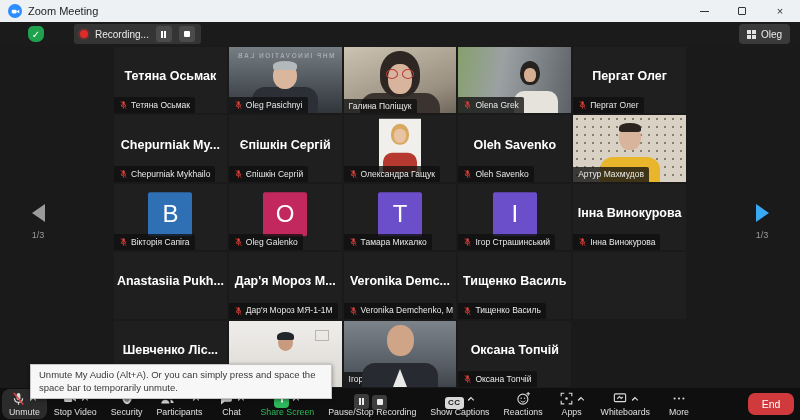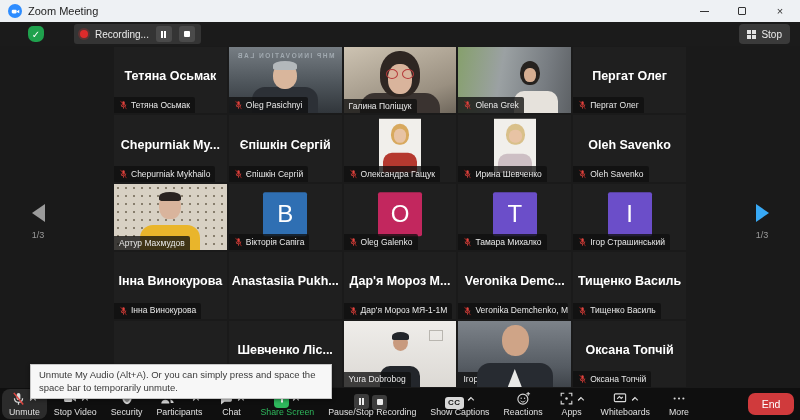--- a/index.html
+++ b/index.html
@@ -200,21 +200,21 @@
           <i class="sico"></i>
         </span>
     </div>
     <div class="view-btn">
       <span class="view-ico">
           <b></b>
           <b></b>
           <b></b>
           <b></b>
         </span>
-      <span>Stop</span>
+      <span>Oleg</span>
     </div>
   </div>
 
   <div class="stage">
     <div class="page-nav left">
       <div class="tri tri-left"></div>
       <div class="page-num">1/3</div>
     </div>
     <div class="grid" id="grid">
         <div class="tile">
@@ -322,36 +322,20 @@
               <svg width="9" height="10" viewBox="0 0 24 26">
                 <path fill="#e0443f" d="M12 15a3.2 3.2 0 0 0 3.2-3.2V6a3.2 3.2 0 0 0-6.4 0v5.8A3.2 3.2 0 0 0 12 15z"></path>
                 <path fill="#e0443f" d="M17.5 11.8a5.5 5.5 0 0 1-11 0h-2a7.5 7.5 0 0 0 6.5 7.4V23h2v-3.8a7.5 7.5 0 0 0 6.5-7.4z"></path>
                 <line x1="4" y1="2" x2="20" y2="24" stroke="#9e2420" stroke-width="2.4"></line>
               </svg>
             </span>
             <span>Олександра Гащук</span>
           </div>
         </div>
         <div class="tile">
-          <div class="photo s-shevchenko">
-            <i class="torso"></i>
-            <i class="head"></i>
-          </div>
-          <div class="plabel">
-            <span class="mic">
-              <svg width="9" height="10" viewBox="0 0 24 26">
-                <path fill="#e0443f" d="M12 15a3.2 3.2 0 0 0 3.2-3.2V6a3.2 3.2 0 0 0-6.4 0v5.8A3.2 3.2 0 0 0 12 15z"></path>
-                <path fill="#e0443f" d="M17.5 11.8a5.5 5.5 0 0 1-11 0h-2a7.5 7.5 0 0 0 6.5 7.4V23h2v-3.8a7.5 7.5 0 0 0 6.5-7.4z"></path>
-                <line x1="4" y1="2" x2="20" y2="24" stroke="#9e2420" stroke-width="2.4"></line>
-              </svg>
-            </span>
-            <span>Ирина Шевченко</span>
-          </div>
-        </div>
-        <div class="tile">
           <div class="big-name">Oleh Savenko</div>
           <div class="plabel">
             <span class="mic">
               <svg width="9" height="10" viewBox="0 0 24 26">
                 <path fill="#e0443f" d="M12 15a3.2 3.2 0 0 0 3.2-3.2V6a3.2 3.2 0 0 0-6.4 0v5.8A3.2 3.2 0 0 0 12 15z"></path>
                 <path fill="#e0443f" d="M17.5 11.8a5.5 5.5 0 0 1-11 0h-2a7.5 7.5 0 0 0 6.5 7.4V23h2v-3.8a7.5 7.5 0 0 0 6.5-7.4z"></path>
                 <line x1="4" y1="2" x2="20" y2="24" stroke="#9e2420" stroke-width="2.4"></line>
               </svg>
             </span>
             <span>Oleh Savenko</span>

